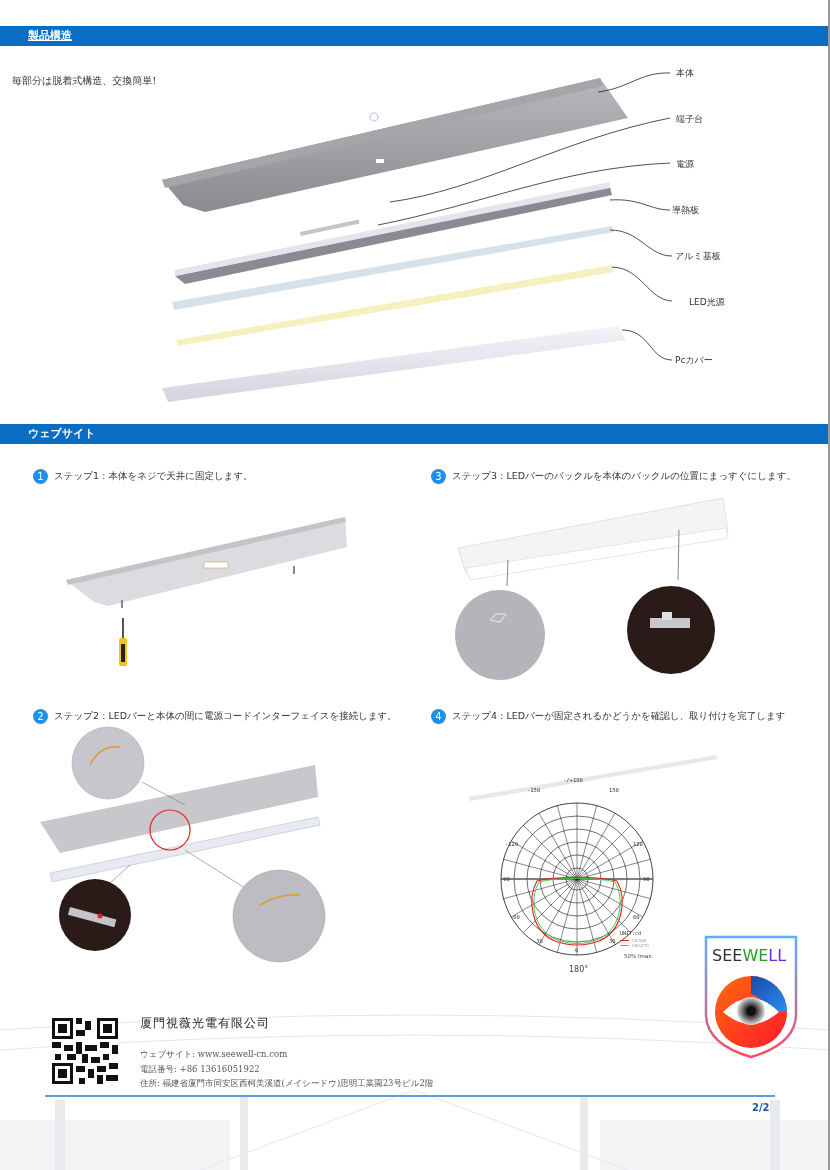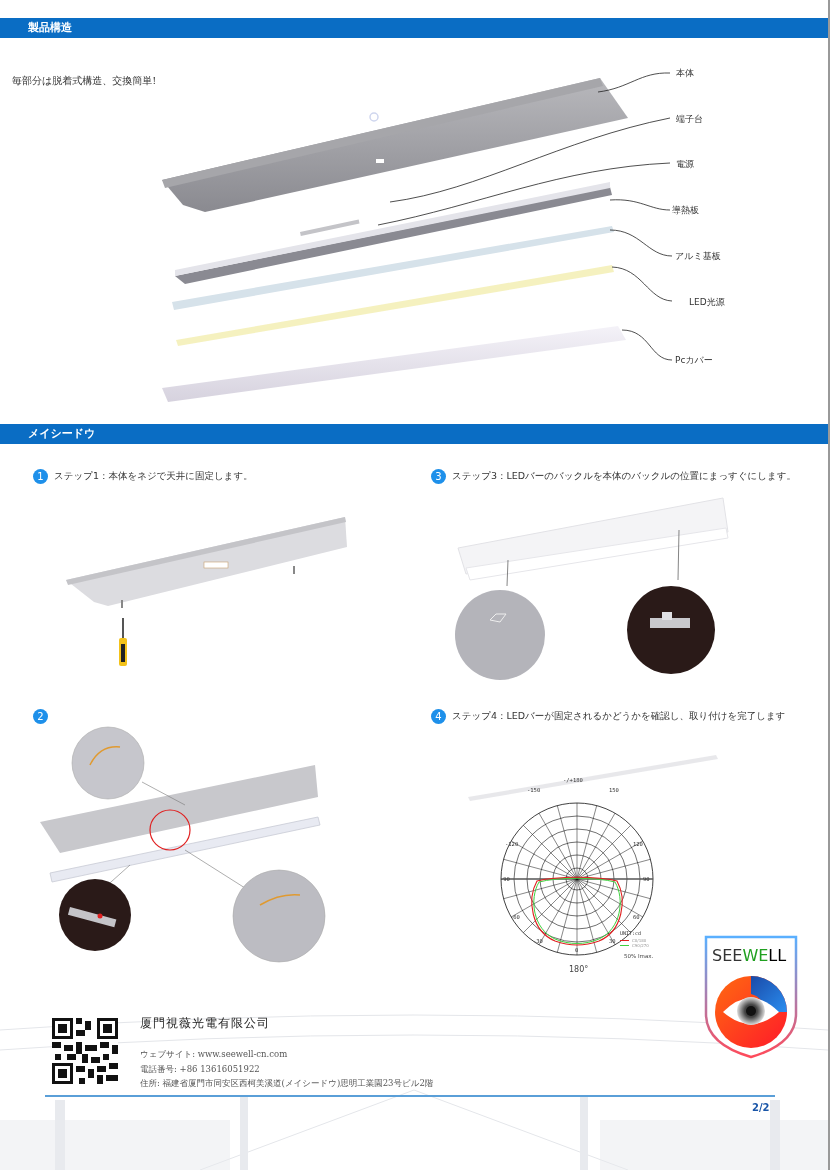--- a/index.html
+++ b/index.html
@@ -16,21 +16,21 @@
   .pageno { position: absolute; left: 752px; top: 1102px; font-size: 10px; font-weight: bold; color: #1a56a8; }
   .bg-ware { position: absolute; left: 0; top: 990px; width: 828px; height: 180px; }
   .qr { position: absolute; left: 52px; top: 1018px; width: 66px; height: 66px; }
   svg { display: block; }
 </style>
 </head>
 <body>
 
 <div class="page">
 
-  <div class="section-bar" style="top:18px;">製品構造</div>
+  <div class="section-bar" style="top:26px;text-decoration:underline;">製品構造</div>
   <div class="intro">毎部分は脱着式構造、交換簡単!</div>
 
   <svg style="position:absolute;left:0;top:50px;" width="830" height="370" viewBox="0 50 830 370">
     <defs>
       <linearGradient id="gBody" x1="0" y1="0" x2="0" y2="1">
           <stop offset="0" stop-color="#b8b8bc"></stop>
           <stop offset="1" stop-color="#8a8a90"></stop>
         </linearGradient>
       <linearGradient id="gCover" x1="0" y1="0" x2="0" y2="1">
           <stop offset="0" stop-color="#f4f2f8"></stop>
@@ -63,32 +63,33 @@
   </svg>
 
   <div class="callout" style="left:676px;top:67px;">本体</div>
   <div class="callout" style="left:676px;top:113px;text-align:right;">端子台</div>
   <div class="callout" style="left:676px;top:158px;">電源</div>
   <div class="callout" style="left:672px;top:204px;">導熱板</div>
   <div class="callout" style="left:675px;top:250px;">アルミ基板</div>
   <div class="callout" style="left:675px;top:296px;padding-left:14px;">LED光源</div>
   <div class="callout" style="left:675px;top:354px;">Pcカバー</div>
 
-  <div class="section-bar" style="top:424px;">メイシードウ</div>
+  <div class="section-bar" style="top:424px;">ウェブサイト</div>
 
   <div class="step" style="left:33px;top:469px;">
     <span class="num">1</span>
     <span>ステップ1：本体をネジで天井に固定します。</span>
   </div>
   <div class="step" style="left:431px;top:469px;">
     <span class="num">3</span>
     <span>ステップ3：LEDバーのバックルを本体のバックルの位置にまっすぐにします。</span>
   </div>
   <div class="step" style="left:33px;top:709px;">
     <span class="num">2</span>
+    <span>ステップ2：LEDバーと本体の間に電源コードインターフェイスを接続します。</span>
   </div>
   <div class="step" style="left:431px;top:709px;">
     <span class="num">4</span>
     <span>ステップ4：LEDバーが固定されるかどうかを確認し、取り付けを完了します</span>
   </div>
 
   <svg style="position:absolute;left:40px;top:500px;" width="330" height="180">
     <polygon points="26,80 305,17 307,47 68,106 54,102" fill="#dcdce0"></polygon>
     <polygon points="26,80 305,17 306,22 28,85" fill="#c4c4c8"></polygon>
     <rect x="164" y="62" width="24" height="6" fill="#fff" stroke="#c8a070" stroke-width="0.6"></rect>
@@ -219,21 +220,21 @@
         </radialGradient>
     </defs>
     <path d="M3,3 L93,3 L93,80 Q93,110 48,123 Q3,110 3,80 Z" fill="#fff" stroke="url(#shield)" stroke-width="2.5"></path>
     <circle cx="48" cy="78" r="36" fill="url(#ringB)"></circle>
     <path d="M48,42 A36,36 0 0,1 84,78 L62,78 A18,18 0 0,0 48,60 Z" fill="url(#ringA)"></path>
     <path d="M20,78 Q48,50 76,78 Q48,102 20,78 Z" fill="#fff"></path>
     <circle cx="48" cy="77" r="14" fill="url(#pupil)"></circle>
     <circle cx="48" cy="77" r="5" fill="#111"></circle>
   </svg>
   <div style="position:absolute;left:712px;top:946px;font-size:16px;font-family:'DejaVu Sans',sans-serif;letter-spacing:0px;">
-    <span style="color:#333;margin-top:20px;">SEE</span><span style="color:#20a020;">WE</span><span style="color:#000000;margin-top:38px;">LL</span>
+    <span style="color:#333;margin-top:20px;">SEE</span><span style="color:#20a020;">WE</span><span style="color:#6d28d9;margin-top:38px;">LL</span>
   </div>
 
   <svg class="qr" viewBox="0 0 22 22">
     <rect width="22" height="22" fill="#fff"></rect>
     <g fill="#111">
       <rect x="0" y="0" width="7" height="7"></rect>
         <rect x="1" y="1" width="5" height="5" fill="#fff"></rect>
         <rect x="2" y="2" width="3" height="3"></rect>
       <rect x="15" y="0" width="7" height="7"></rect>
         <rect x="16" y="1" width="5" height="5" fill="#fff"></rect>

